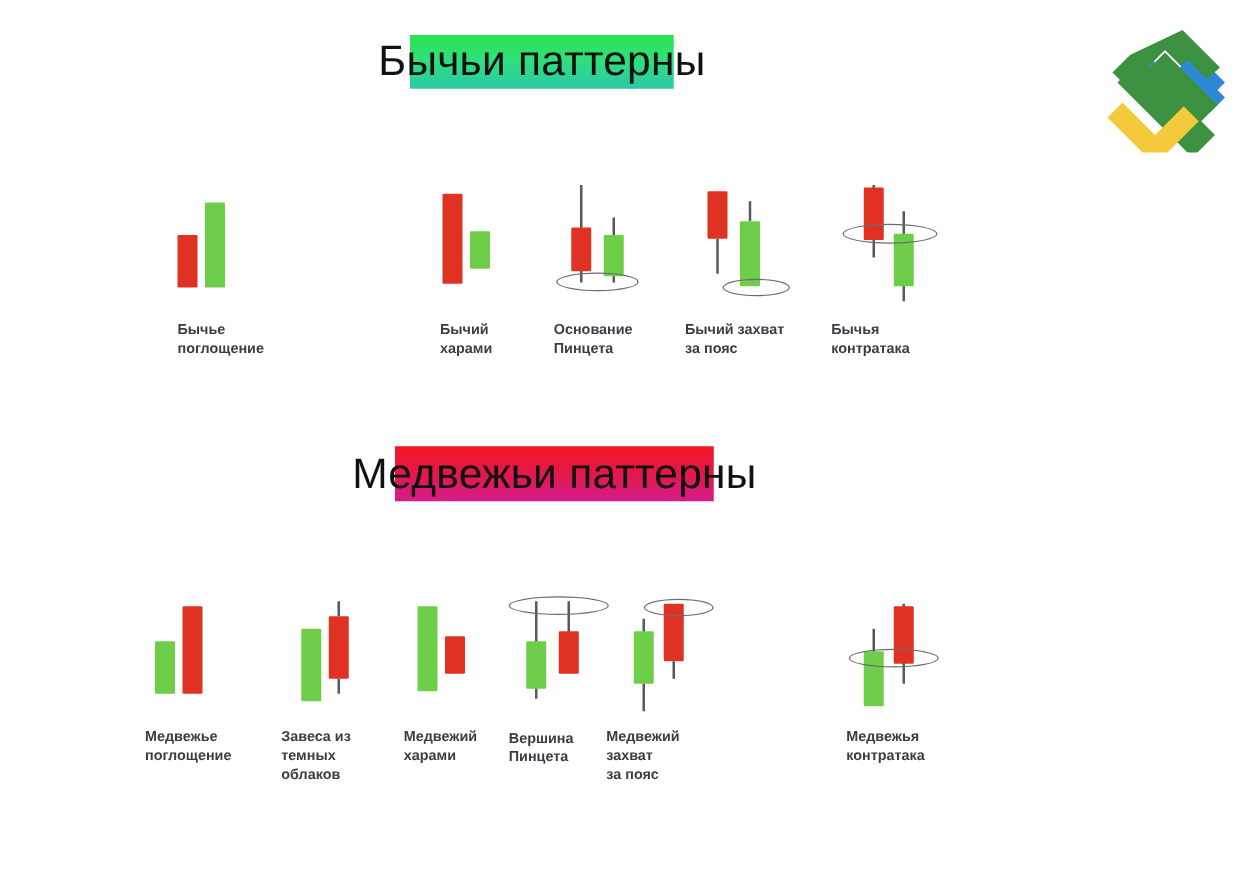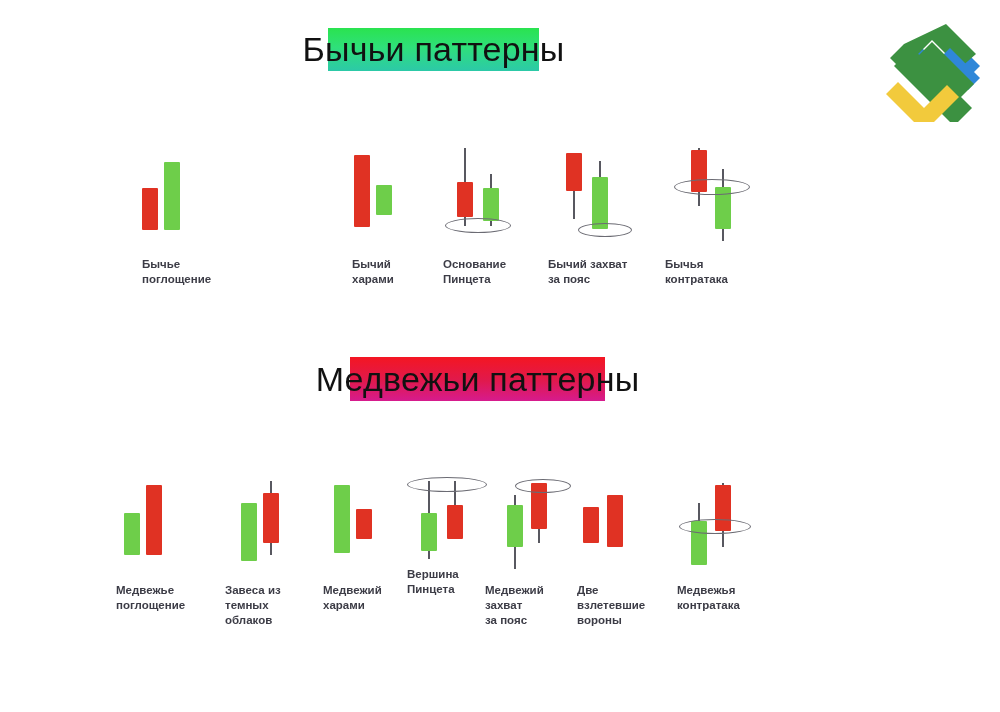--- a/index.html
+++ b/index.html
@@ -22,21 +22,20 @@
     letter-spacing:.2px;
     white-space:nowrap;
   }
   .banner-bull{
     left:328px;top:28px;width:211px;height:43px;
     background:linear-gradient(180deg,#2ae34f 0%,#2fe07a 45%,#2cc9a8 100%);
   }
   .banner-bear{
     left:316px;top:357px;width:255px;height:44px;
     background:linear-gradient(180deg,#f41622 0%,#e0194e 55%,#d61b8e 100%);
-    margin-left:34px;
   }
 
   
   .pattern{position:absolute;}
   .art{position:relative;}
   .label{
     position:absolute;
     font-size:11.5px;
     font-weight:bold;
     color:#3c3c46;
@@ -164,47 +163,38 @@
   </div>
 
   <div class="pattern" style="left:405px;top:475px;width:120px;height:165px;">
     <div class="art">
       <div class="wick" style="left:23px;top:6px;height:78px;"></div>
       <div class="body green" style="left:16px;top:38px;width:16px;height:38px;"></div>
       <div class="wick" style="left:49px;top:6px;height:48px;"></div>
       <div class="body red" style="left:42px;top:30px;width:16px;height:34px;"></div>
       <div class="ellipse" style="left:2px;top:2px;width:78px;height:13px;"></div>
     </div>
-    <div class="label" style="left:2px;top:92px;width:110px;">Вершина
+    <div class="label" style="left:2px;top:109px;width:110px;">Вершина
 Пинцета</div>
   </div>
 
   <div class="pattern" style="left:485px;top:475px;width:120px;height:170px;">
     <div class="art">
       <div class="wick" style="left:29px;top:20px;height:12px;"></div>
       <div class="body green" style="left:22px;top:30px;width:16px;height:42px;"></div>
       <div class="wick" style="left:29px;top:72px;height:22px;"></div>
       <div class="body red" style="left:46px;top:8px;width:16px;height:46px;"></div>
       <div class="wick" style="left:53px;top:54px;height:14px;"></div>
       <div class="ellipse" style="left:30px;top:4px;width:54px;height:12px;"></div>
     </div>
     <div class="label" style="left:0px;top:108px;width:110px;">Медвежий
 захват
 за пояс</div>
   </div>
 
-  <div class="pattern" style="left:575px;top:475px;width:120px;height:170px;">
-    <div class="art">
-      <div class="body red" style="left:8px;top:32px;width:16px;height:36px;"></div>
-      <div class="body red" style="left:32px;top:20px;width:16px;height:52px;"></div>
-    </div>
-    <div class="label" style="left:2px;top:108px;width:115px;">Две
-взлетевшие
-вороны</div>
-  </div>
 
   <div class="pattern" style="left:665px;top:475px;width:125px;height:170px;">
     <div class="art">
       <div class="wick" style="left:33px;top:28px;height:34px;"></div>
       <div class="body green" style="left:26px;top:46px;width:16px;height:44px;"></div>
       <div class="wick" style="left:57px;top:8px;height:64px;"></div>
       <div class="body red" style="left:50px;top:10px;width:16px;height:46px;"></div>
       <div class="ellipse" style="left:14px;top:44px;width:70px;height:13px;"></div>
     </div>
     <div class="label" style="left:12px;top:108px;width:115px;">Медвежья

